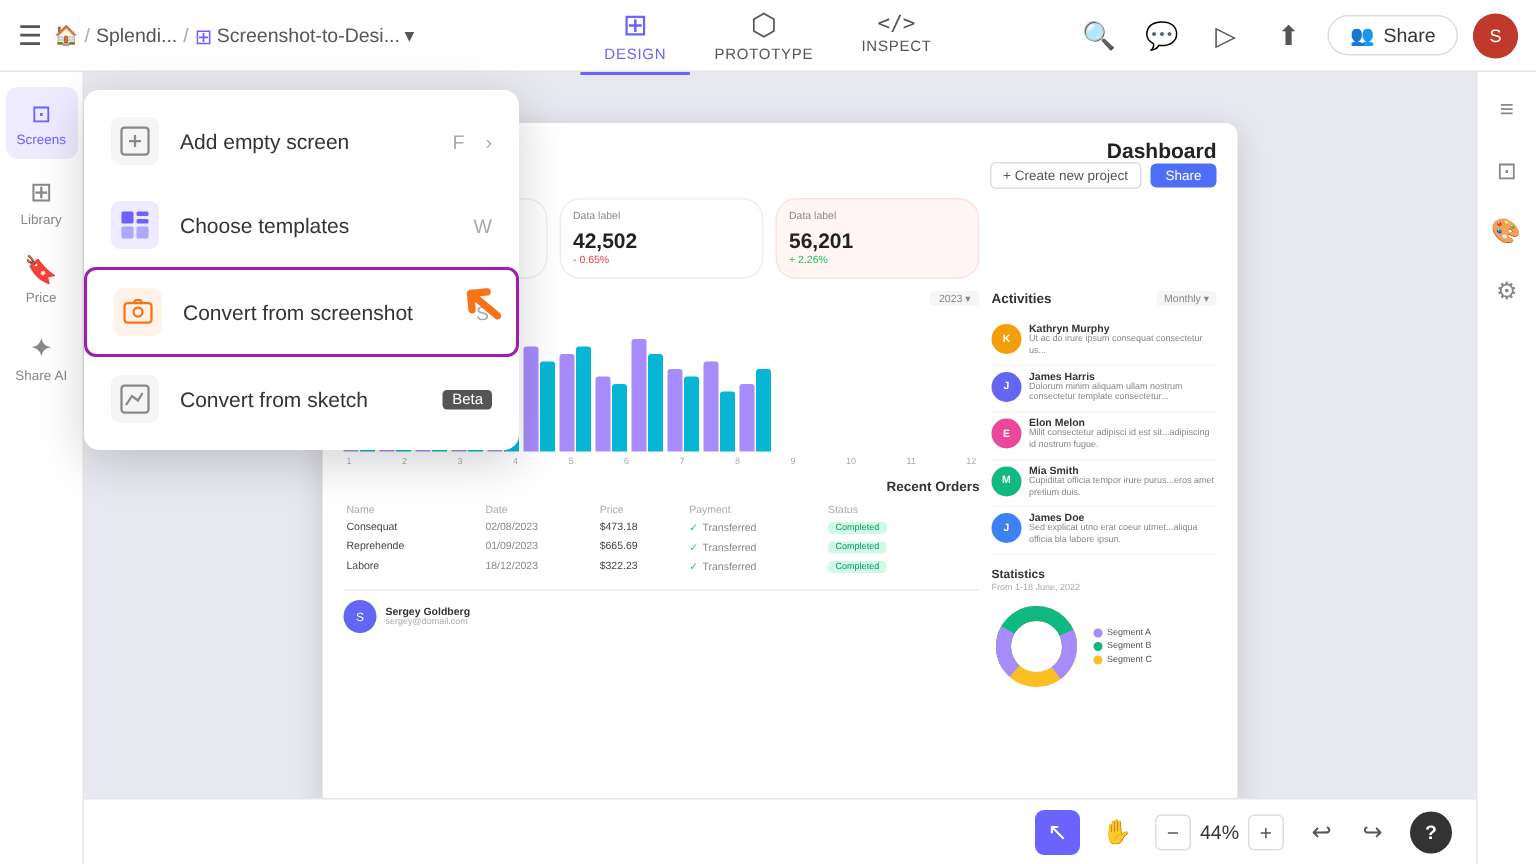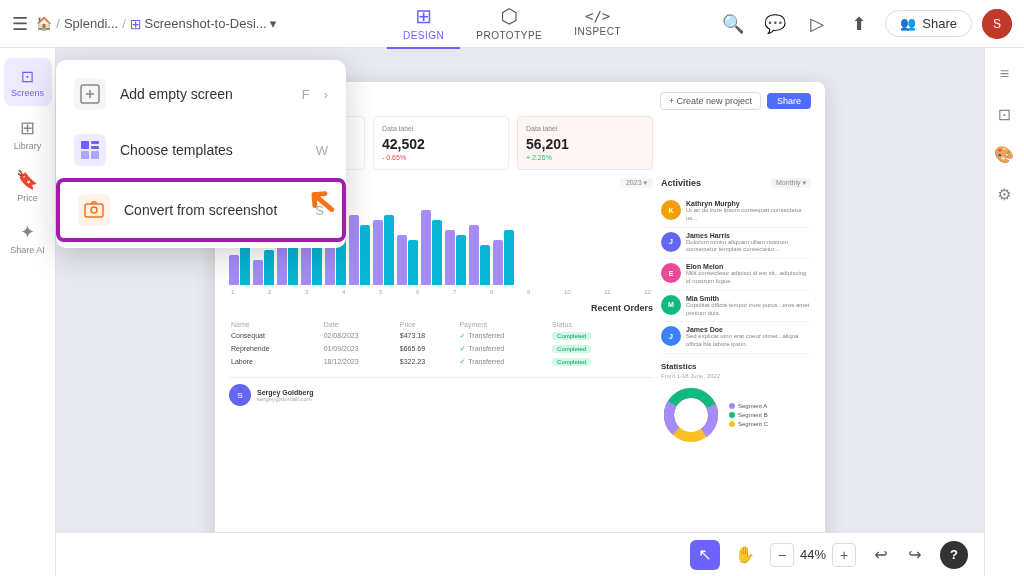--- a/index.html
+++ b/index.html
@@ -34,28 +34,28 @@
 
     
     .right-sidebar { position: absolute; right: 0; top: 48px; bottom: 0; width: 40px; background: #fff; border-left: 1px solid #e5e5e5; display: flex; flex-direction: column; align-items: center; padding: 10px 0; gap: 8px; z-index: 10; }
     .right-sidebar-icon { width: 32px; height: 32px; display: flex; align-items: center; justify-content: center; cursor: pointer; font-size: 16px; color: #888; border-radius: 4px; }
 
     
     .canvas-area { position: absolute; left: 56px; top: 48px; right: 40px; bottom: 0; background: #e8e8f0; display: flex; align-items: center; justify-content: center; overflow: hidden; }
 
     
     .dashboard-preview { background: #fff; width: 610px; height: 460px; border-radius: 8px; box-shadow: 0 4px 20px rgba(0,0,0,0.15); overflow: hidden; font-size: 7px; }
-    .dash-header { display: flex; align-items: flex-start; justify-content: space-between; padding: 10px 14px 6px; }
+    .dash-header { display: flex; align-items: flex-end; justify-content: space-between; padding: 10px 14px 6px; flex-direction: column; }
     .dash-title { font-size: 14px; font-weight: 700; color: #222; }
     .dash-btn-outline { border: 1px solid #ddd; border-radius: 4px; padding: 3px 8px; font-size: 9px; color: #555; background: #fff; }
     .dash-btn-blue { background: #4f6ef7; color: #fff; border-radius: 4px; padding: 3px 10px; font-size: 9px; border: none; }
 
     
     .stats-row { display: flex; gap: 8px; padding: 0 14px 8px; }
-    .stat-card { flex: 1; background: #fff; border: 1px solid #eee; border-radius: 4px; padding: 8px; }
+    .stat-card { flex: 1; background: #fff; border: 1px solid #eee; border-radius: 14px; padding: 8px; }
     .stat-card.pink { background: #fff5f5; border-color: #ffe0e0; }
     .stat-label { font-size: 7px; color: #888; margin-bottom: 4px; }
     .stat-value { font-size: 14px; font-weight: 700; color: #222; margin-bottom: 2px; }
     .stat-change { font-size: 7px; color: #22c55e; }
     .stat-change.neg { color: #ef4444; }
 
     
     .dash-content { display: flex; gap: 8px; padding: 0 14px; }
     .dash-left { flex: 1.5; }
     .dash-right { width: 150px; }
@@ -97,21 +97,21 @@
     .stats-title { font-size: 8px; font-weight: 600; color: #333; margin-bottom: 2px; }
     .stats-date { font-size: 6px; color: #aaa; margin-bottom: 6px; }
     .donut-area { display: flex; align-items: center; gap: 8px; }
     .donut-legend { display: flex; flex-direction: column; gap: 3px; }
     .donut-legend-item { display: flex; align-items: center; gap: 3px; font-size: 6px; color: #555; }
     .donut-dot { width: 6px; height: 6px; border-radius: 50%; }
 
     
     .dropdown-menu { position: absolute; left: 56px; top: 60px; width: 290px; background: #fff; border-radius: 10px; box-shadow: 0 8px 32px rgba(0,0,0,0.18); z-index: 100; padding: 6px 0; }
     .menu-item { display: flex; align-items: center; padding: 12px 18px; cursor: pointer; gap: 14px; position: relative; }
-    .menu-item.highlighted { border: 4px solid #a21caf; border-radius: 8px; background: #fff; }
+    .menu-item.highlighted { border: 2px solid #a21caf; border-radius: 8px; background: #fff; }
     .menu-item-icon { width: 32px; height: 32px; border-radius: 6px; display: flex; align-items: center; justify-content: center; background: #f5f5f5; font-size: 16px; flex-shrink: 0; }
     .menu-item-icon.purple { background: #eeeaff; color: #6c63ff; }
     .menu-item-icon.orange { background: #fff3e8; color: #f97316; }
     .menu-item-label { font-size: 14px; color: #333; font-weight: 500; flex: 1; }
     .menu-item-shortcut { font-size: 13px; color: #aaa; }
     .menu-item-arrow { font-size: 13px; color: #aaa; }
     .beta-badge { background: #555; color: #fff; font-size: 10px; padding: 1px 6px; border-radius: 3px; margin-left: 6px; }
 
     
     .arrow-indicator { position: absolute; left: 305px; top: 180px; font-size: 40px; color: #f97316; transform: rotate(220deg); z-index: 200; pointer-events: none; }
@@ -471,20 +471,30 @@
       <svg width="20" height="20" viewBox="0 0 20 20">
           <rect x="1" y="4" width="18" height="13" rx="2" fill="none" stroke="#f97316" stroke-width="1.5"></rect>
           <circle cx="10" cy="10" r="3" fill="none" stroke="#f97316" stroke-width="1.5"></circle>
           <path d="M7 4l1.5-2h3L13 4" stroke="#f97316" stroke-width="1.5" fill="none"></path>
         </svg>
     </div>
     <span class="menu-item-label">Convert from screenshot</span>
     <span class="menu-item-shortcut">S</span>
   </div>
 
+  <div class="menu-item">
+    <div class="menu-item-icon">
+      <svg width="20" height="20" viewBox="0 0 20 20">
+          <rect x="1" y="1" width="18" height="18" rx="2" fill="none" stroke="#888" stroke-width="1.5"></rect>
+          <path d="M4 14 L8 8 L12 11 L15 6" stroke="#888" stroke-width="1.5" fill="none"></path>
+        </svg>
+    </div>
+    <span class="menu-item-label">Convert from sketch</span>
+    <span class="beta-badge">Beta</span>
+  </div>
 </div>
 
 <div class="arrow-indicator">➜</div>
 
 <div class="bottom-bar">
   <div class="bottom-tool active">↖</div>
   <div class="bottom-tool">✋</div>
   <div class="zoom-area">
     <div class="zoom-btn">−</div>
     <span>44%</span>

